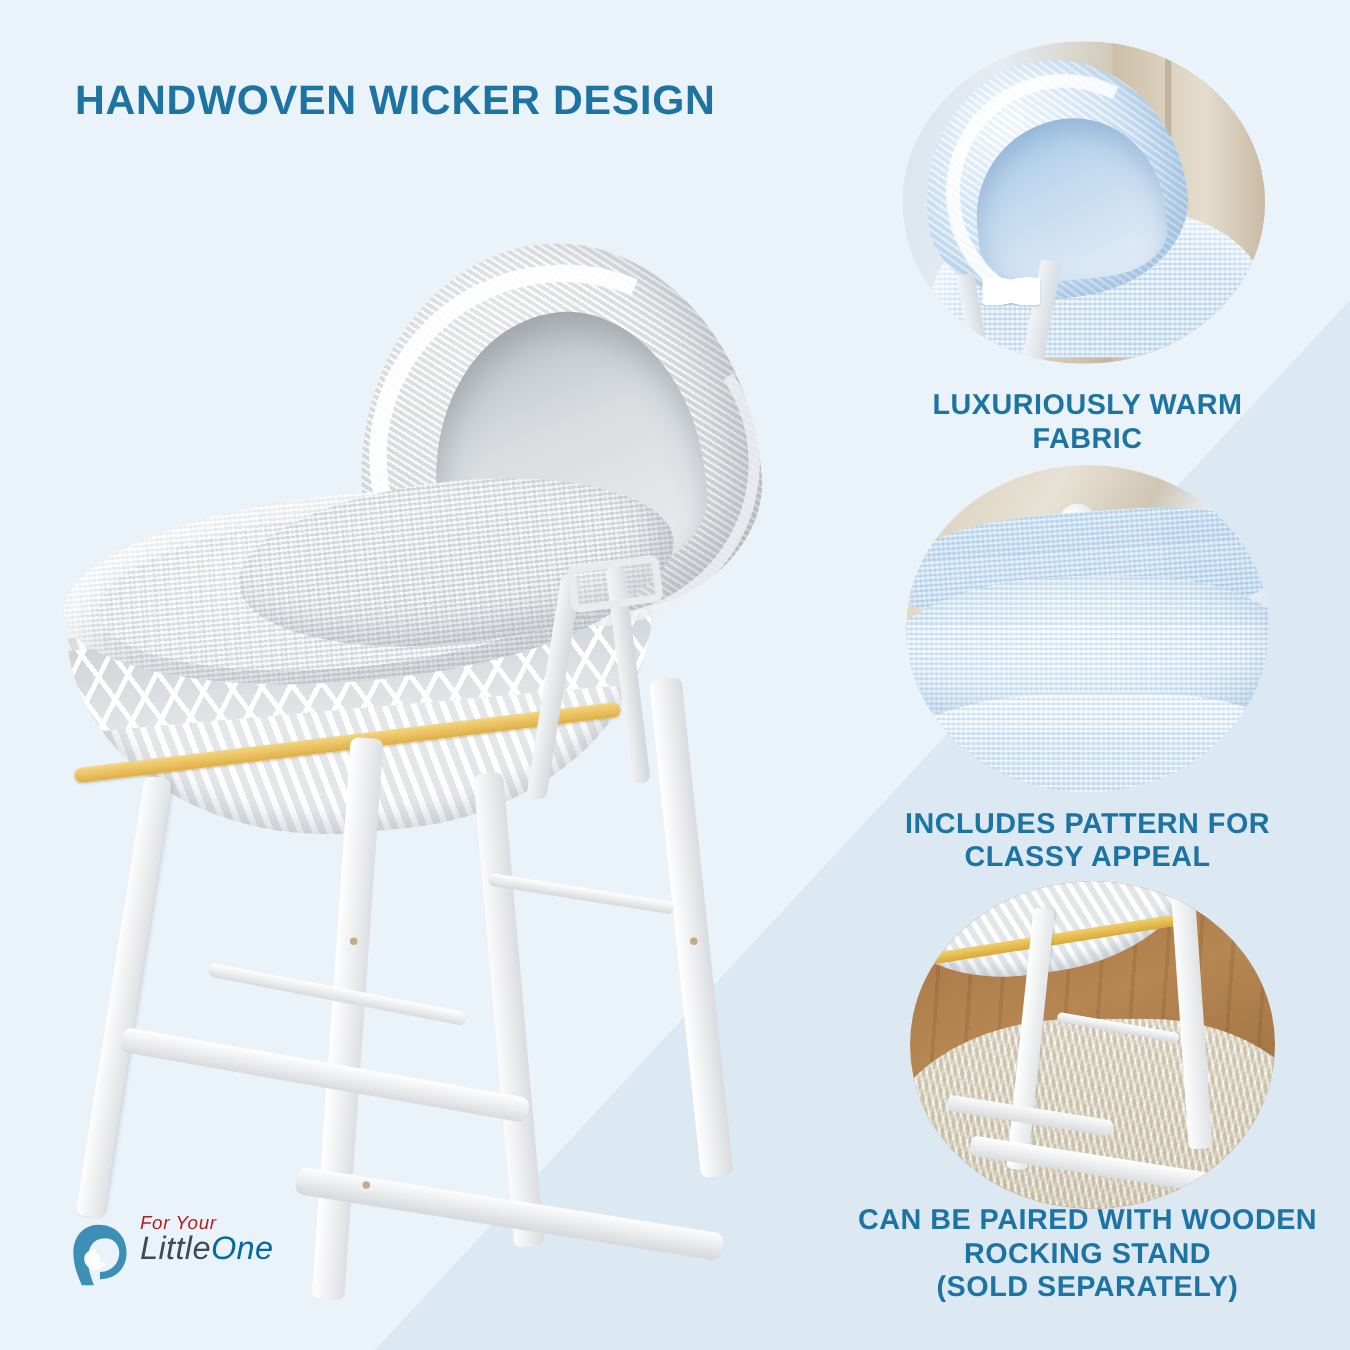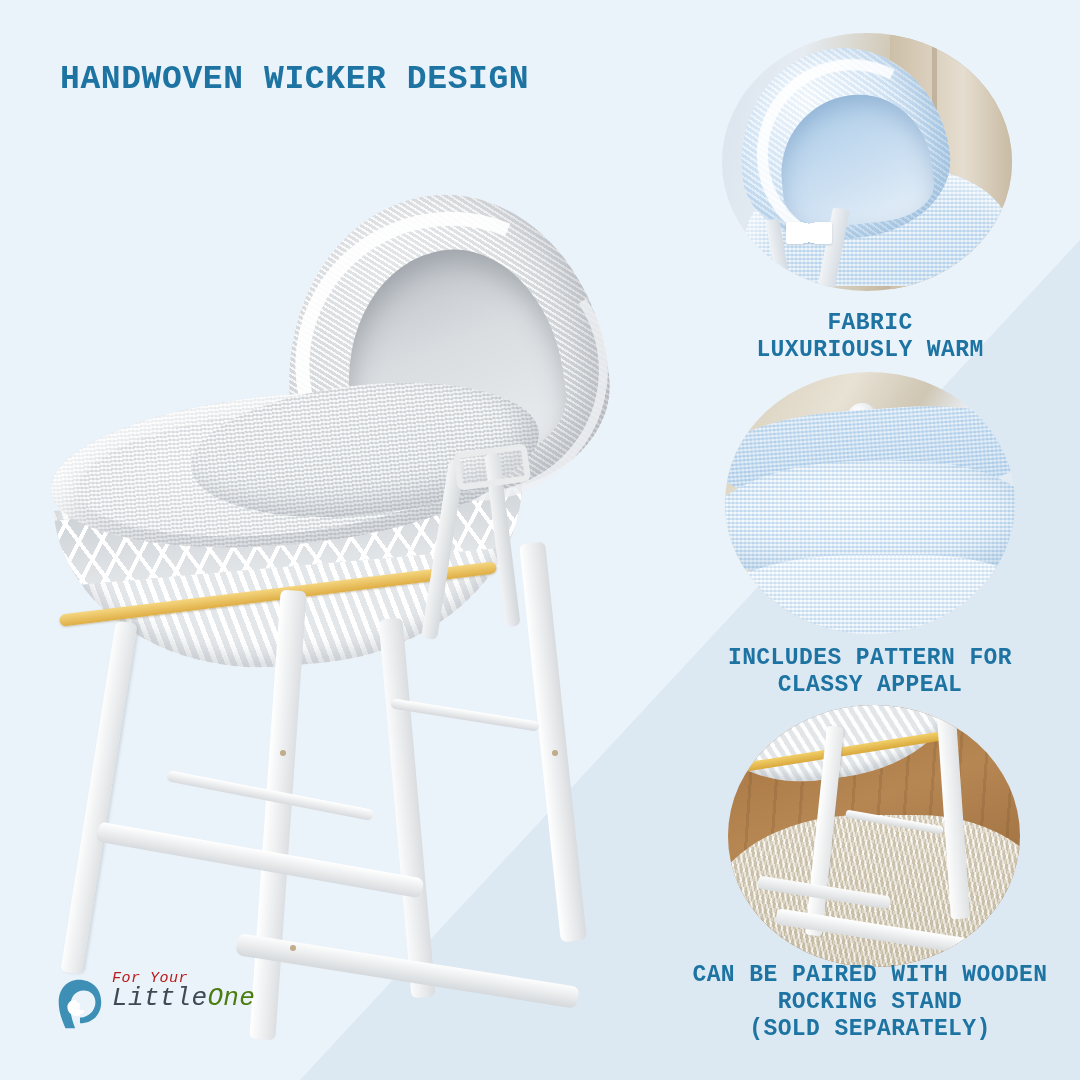--- a/index.html
+++ b/index.html
@@ -6,21 +6,20 @@
   body{
     width:1080px;height:1080px;
     font-family:"Liberation Sans", sans-serif;
     overflow:hidden;
     background:#eaf2fa;
   }
   #stage{
     position:relative;width:1080px;height:1080px;
     background:#eaf2fa;
     overflow:hidden;
-    font-family:Liberation Mono, monospace;
   }
   .bg-wedge2{
     position:absolute;inset:0;
     background:#dce8f2;
     clip-path:polygon(1080px 240px, 1080px 1080px, 300px 1080px);
   }
 
   
   .headline{
     position:absolute;left:60px;top:62px;
@@ -303,21 +302,21 @@
   .hero-dowelB{position:absolute;left:350px;top:520px;width:150px;height:10px;
       background:linear-gradient(180deg,#ffffff,#d6d9dc);border-radius:6px;transform:rotate(9deg);}
   .screw{position:absolute;width:6px;height:6px;border-radius:50%;background:#b8a078;opacity:.85;}
 
   
   .logo{position:absolute;left:50px;top:968px;width:180px;height:78px;}
   .logo-mark{position:absolute;left:0;top:8px;width:58px;height:58px;}
   .logo-text{position:absolute;left:62px;top:2px;width:130px;}
   .logo-l1{font-size:15px;color:#b91c1c;font-style:italic;letter-spacing:.5px;}
   .logo-l2{font-size:26px;color:#3f4a55;font-style:italic;margin-top:-4px;letter-spacing:.3px;}
-  .logo-l2 .one{color:#4d7c0f;}
+  .logo-l2 .one{color:#0369a1;}
 </style>
 </head>
 <body>
 
 <div id="stage">
 
   <div class="bg-wedge2"></div>
 
   <div class="headline">HANDWOVEN WICKER DESIGN</div>
 
@@ -359,22 +358,22 @@
     <div class="ph doorline"></div>
     <div class="ph body"></div>
     <div class="ph hood"></div>
     <div class="ph hood-inner"></div>
     <div class="ph ruffle"></div>
     <div class="ph strap2"></div>
     <div class="ph strap"></div>
     <div class="ph bow"></div>
   </div>
   <div class="cap cap1">
+    <div>LUXURIOUSLY WARM</div>
     <div>FABRIC</div>
-    <div>LUXURIOUSLY WARM</div>
   </div>
 
   <div class="circle c2">
     <div class="ph bgroom"></div>
     <div class="ph knob"></div>
     <div class="ph roll"></div>
     <div class="ph pillow"></div>
     <div class="ph sheet"></div>
   </div>
   <div class="cap cap2">

